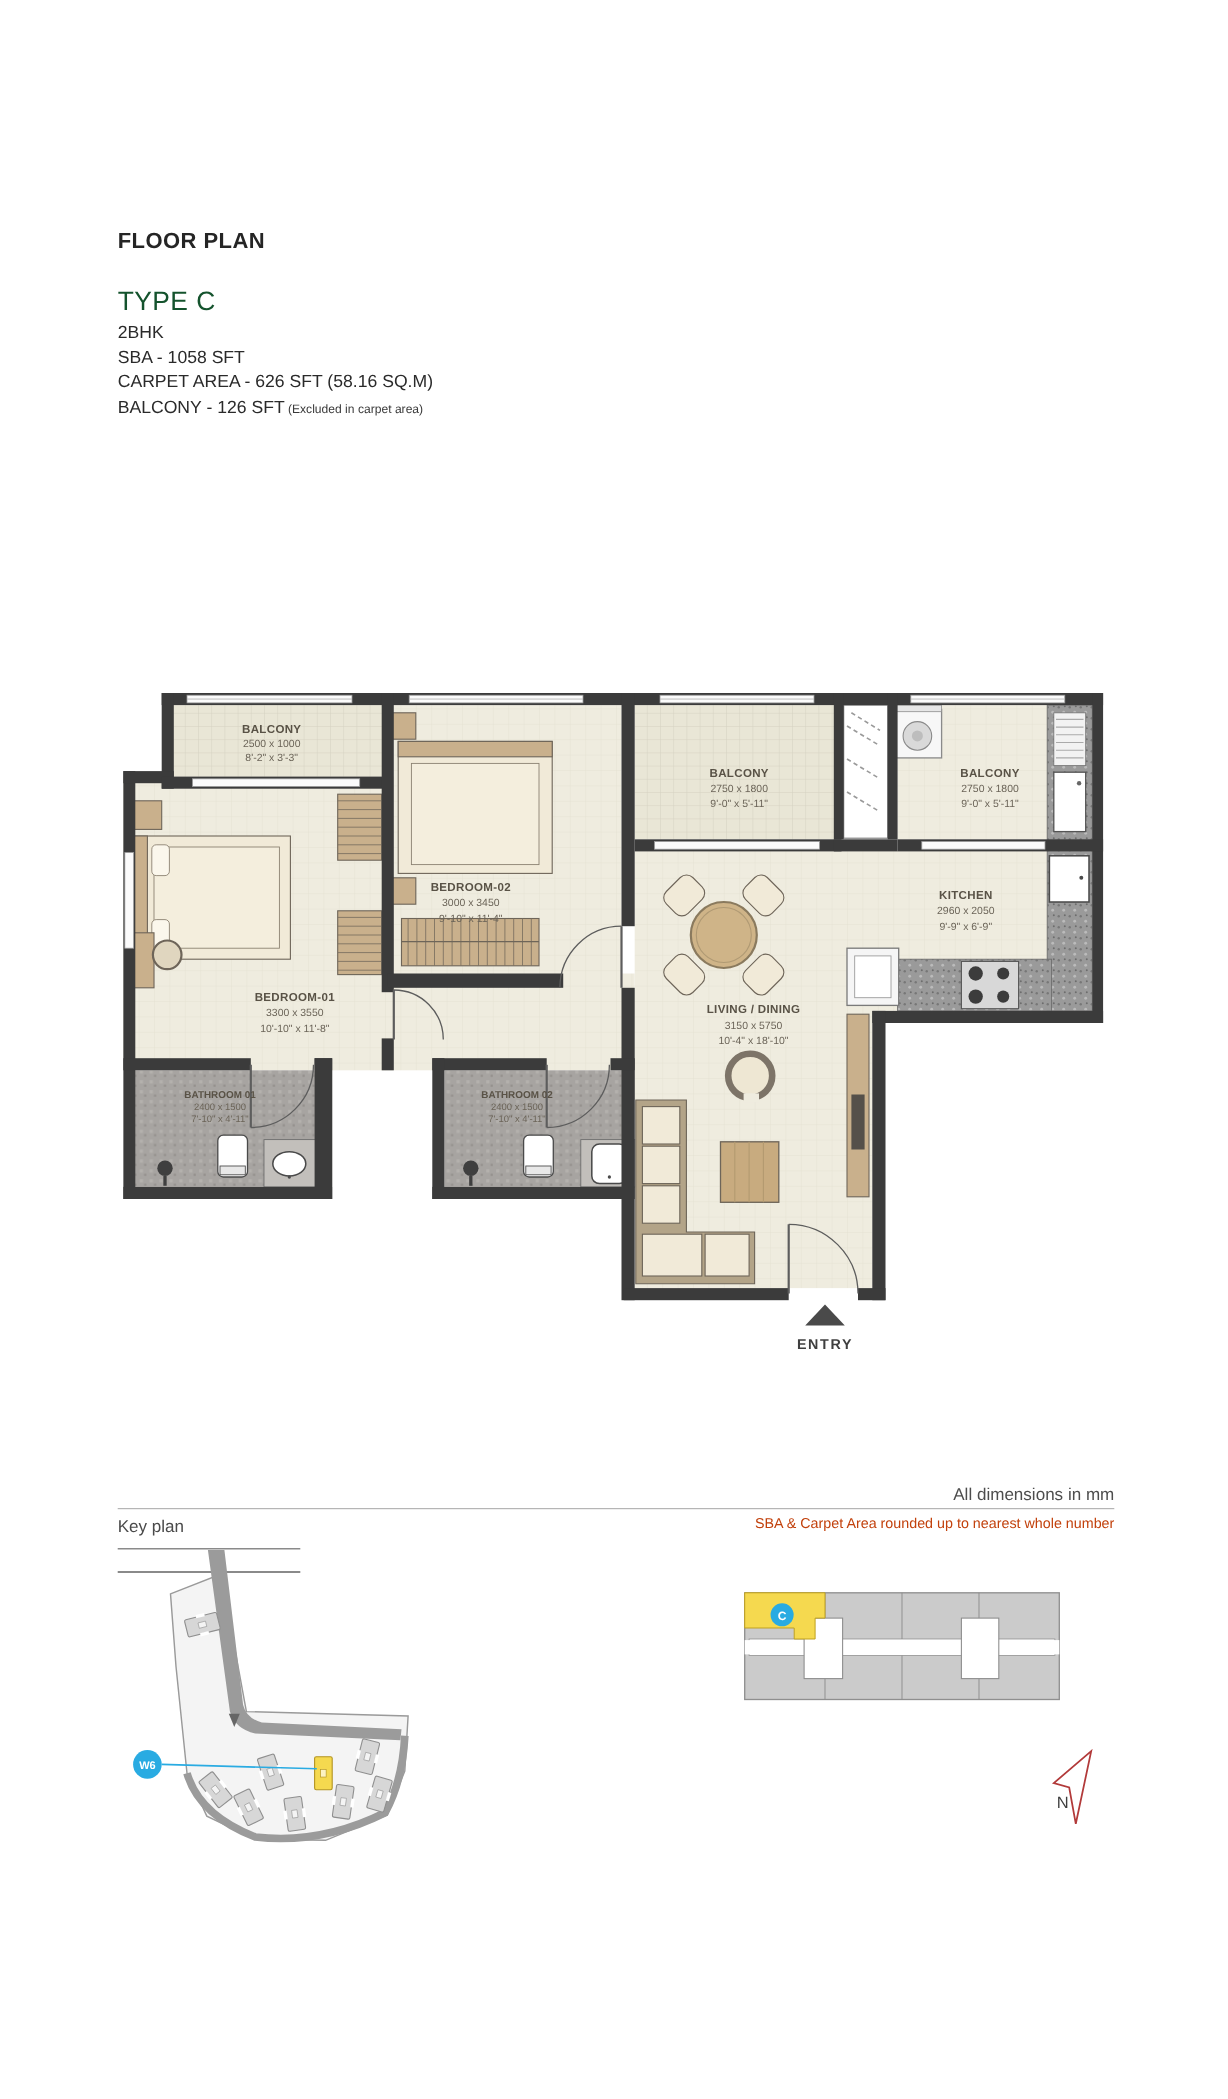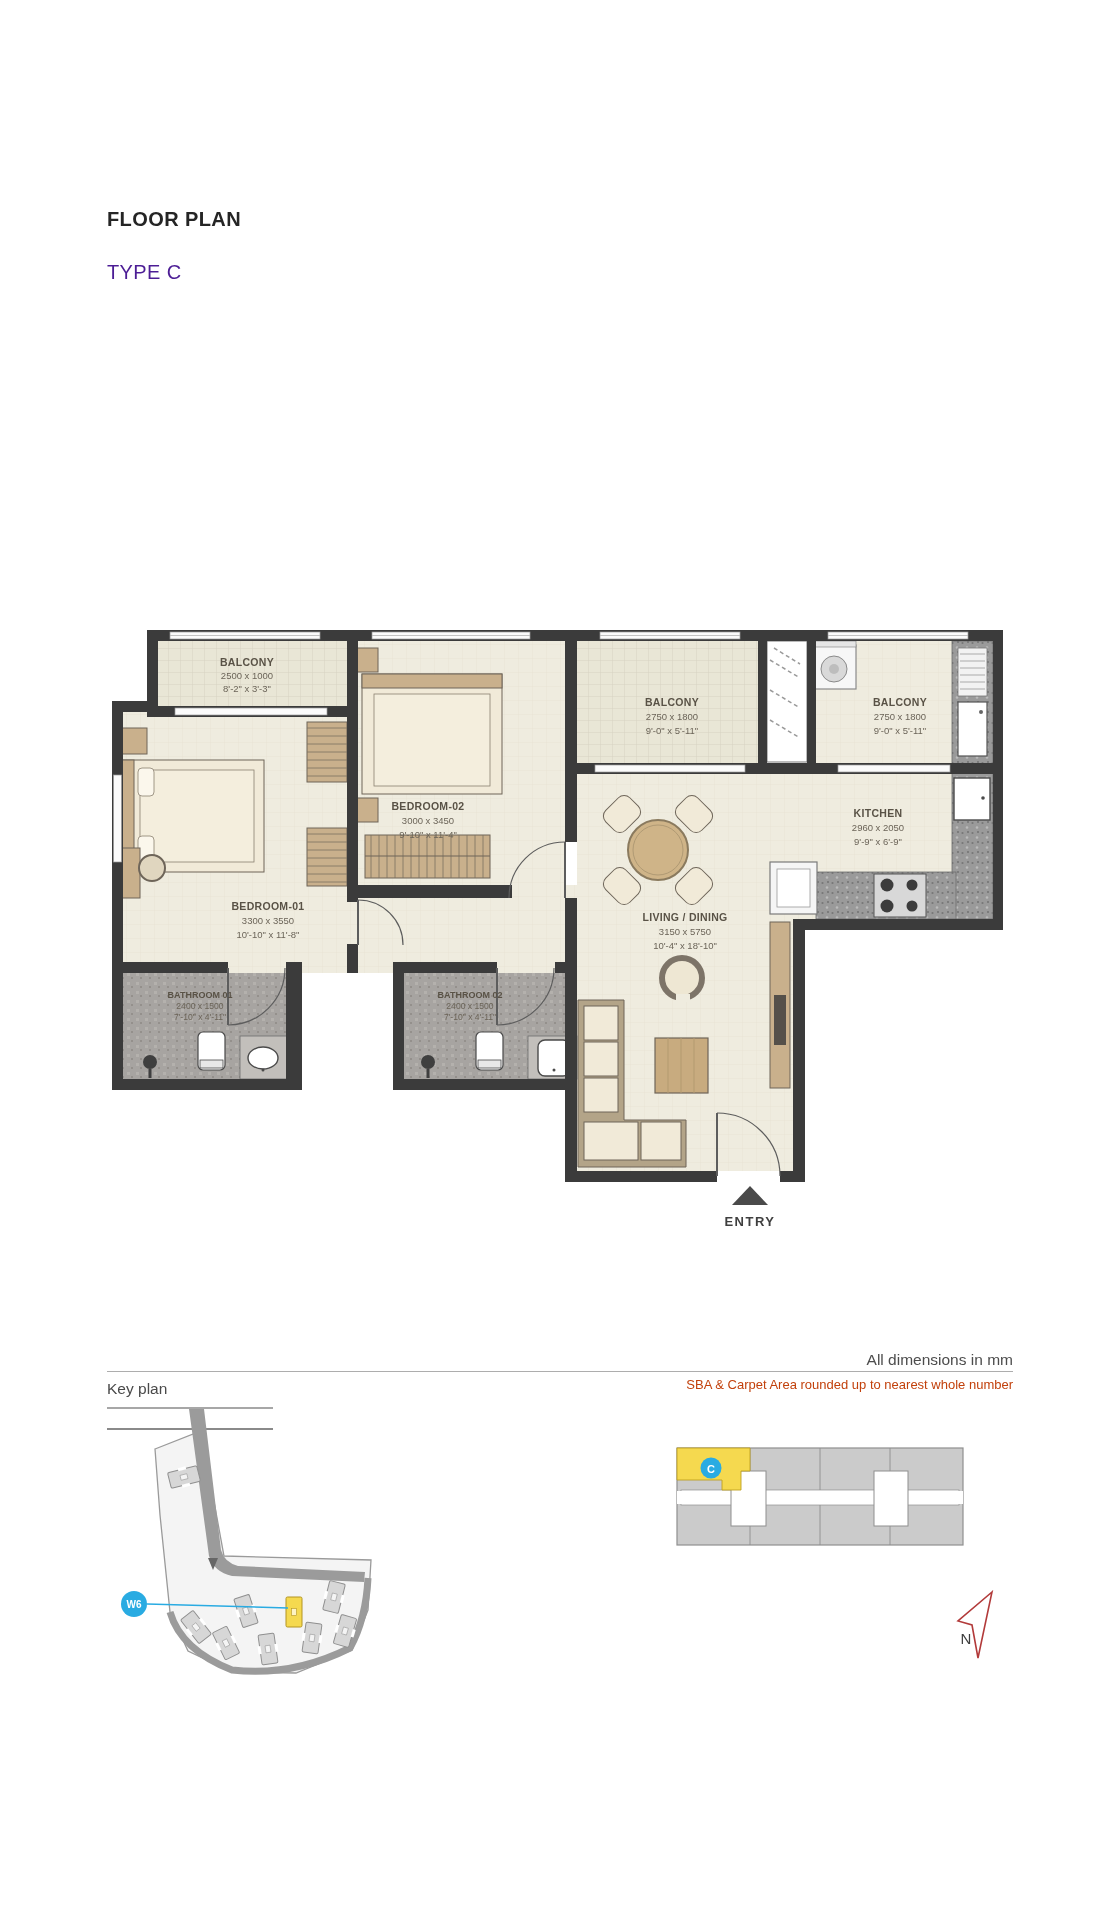--- a/index.html
+++ b/index.html
@@ -1,20 +1,20 @@
 <!DOCTYPE html>
 <html><head>
 <meta charset="utf-8">
 <style>
   html,body{margin:0;padding:0;background:#ffffff;}
   .page{position:relative;width:1116px;height:1908px;background:#ffffff;overflow:hidden;
         font-family:"Liberation Sans",sans-serif;color:#2b2b2b;}
   .abs{position:absolute;}
   .title{left:107px;top:208px;font-size:20px;font-weight:bold;letter-spacing:.4px;color:#252525;}
-  .type{left:107px;top:261px;font-size:20px;font-weight:400;letter-spacing:.4px;color:#4c1d95;}
+  .type{left:107px;top:261px;font-size:24px;font-weight:400;letter-spacing:.4px;color:#14532d;}
   .specs{left:107px;top:292px;font-size:16px;line-height:22.6px;color:#2a2a2a;}
   .specs .note{font-size:11px;color:#3a3a3a;margin-left:3px;}
   .rule{left:107px;top:1371px;width:906px;height:0;border-top:1px solid #adadad;}
   .dims-note{right:103px;top:1351px;font-size:15.5px;color:#4d4d4d;margin-left:20px;}
   .round-note{right:103px;top:1377px;font-size:13px;color:#c2410c;}
   .keyplan-label{left:107px;top:1380px;font-size:15.5px;color:#4a4a4a;text-align:right;}
   svg text{font-family:"Liberation Sans",sans-serif;}
   .rn{font-size:10.5px;font-weight:bold;fill:#595246;letter-spacing:.3px;}
   .rd{font-size:9.5px;fill:#6b6458;}
   .rnb{font-size:9px;font-weight:bold;fill:#595246;}
@@ -25,20 +25,26 @@
   .wood{fill:#c9b08c;stroke:#6e6559;stroke-width:1;}
   .arc{fill:none;stroke:#5d5d5d;stroke-width:1.2;}
 </style>
 </head>
 <body>
 
 <div class="page">
 
   <div class="abs title">FLOOR PLAN</div>
   <div class="abs type">TYPE C</div>
+  <div class="abs specs">
+    <div>2BHK</div>
+    <div>SBA - 1058 SFT</div>
+    <div>CARPET AREA - 626 SFT (58.16 SQ.M)</div>
+    <div><span>BALCONY - 126 SFT</span><span class="note">(Excluded in carpet area)</span></div>
+  </div>
 
   <svg class="abs" style="left:112px;top:628px;" width="891" height="604" viewBox="112 628 891 604">
     <defs>
       <pattern id="fl" width="14" height="14" patternUnits="userSpaceOnUse">
         <rect width="14" height="14" fill="#efecdf"></rect>
         <path d="M14 0H0V14" fill="none" stroke="#e4e0d0" stroke-width="0.7"></path>
       </pattern>
       <pattern id="tile" width="12" height="12" patternUnits="userSpaceOnUse">
         <rect width="12" height="12" fill="#e9e6d6"></rect>
         <path d="M12 0H0V12" fill="none" stroke="#d5d1c1" stroke-width="0.9"></path>

